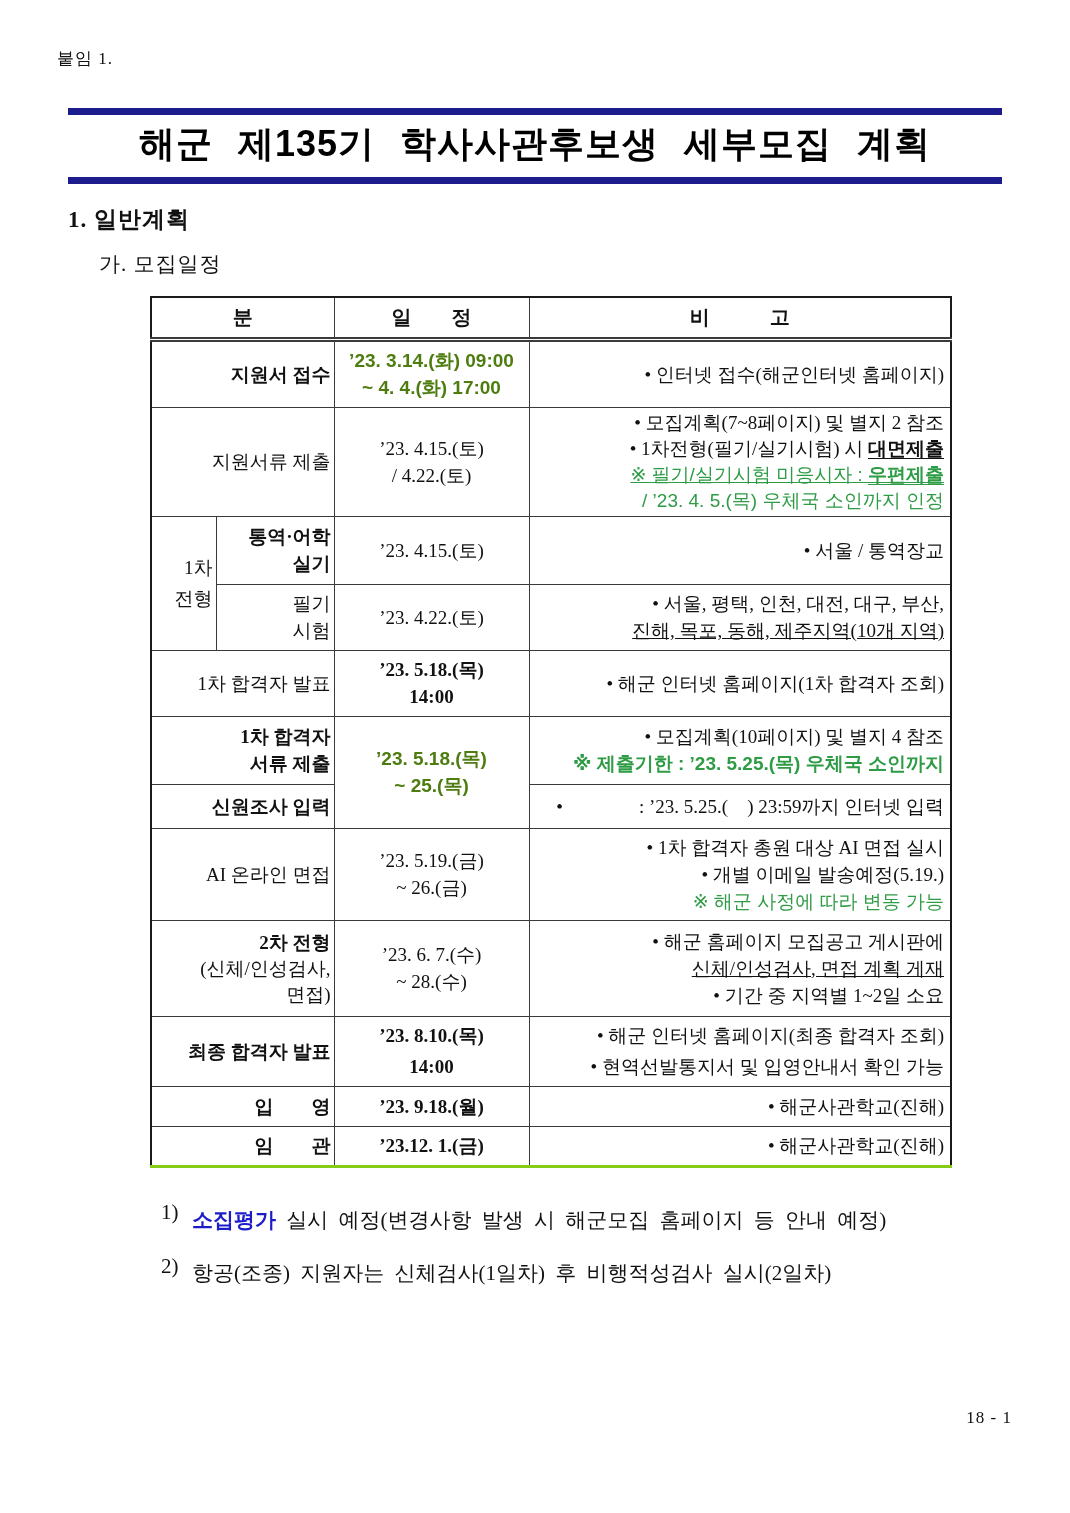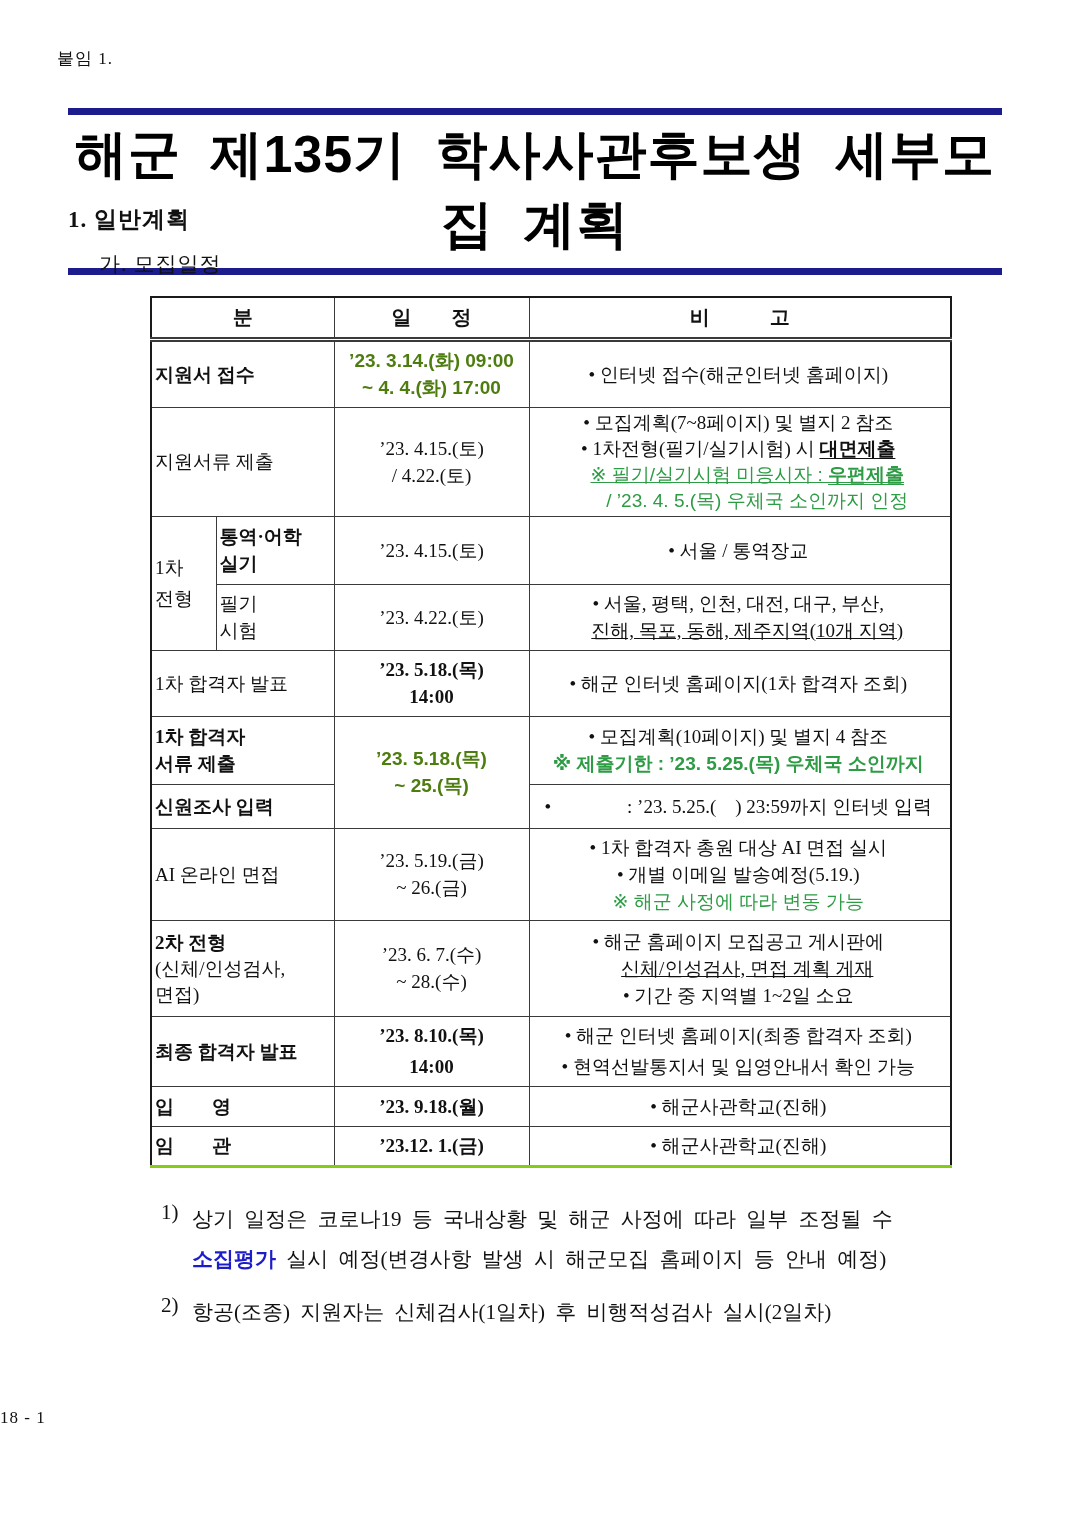--- a/index.html
+++ b/index.html
@@ -15,42 +15,42 @@
   .attachment { position:absolute; left:57px; top:47px; font-size:17px; letter-spacing:1px; }
 
   
   .banner {
     position:absolute; left:68px; top:108px; width:934px;
     border-top:7px solid #1c1c8c; border-bottom:7px solid #1c1c8c;
     text-align:center; padding:5px 0 8px 0;
   }
   .banner-title {
     font-family:"Liberation Sans","DejaVu Sans",sans-serif;
-    font-size:52px; font-weight:800; letter-spacing:1px; word-spacing:14px; color:#000;
+    font-size:36px; font-weight:800; letter-spacing:1px; word-spacing:14px; color:#000;
   }
 
   .section-heading { position:absolute; left:68px; top:204px; font-size:23px; font-weight:600; letter-spacing:1px; }
   .subsection-heading { position:absolute; left:99px; top:250px; font-size:21px; letter-spacing:1px; }
 
   
   .tblwrap { position:absolute; left:150px; top:296px; }
   table { border-collapse:collapse; table-layout:fixed; width:800px; border:2px solid #1a1a1a; }
   td { border:1px solid #3a3a3a; vertical-align:middle; padding:2px 3px; font-size:19px; line-height:27px; }
   col.c-g { width:65px; } col.c-s { width:118px; } col.c-d { width:195px; } col.c-r { width:422px; }
 
   .tr-hdr td { height:42px; border-bottom:5px double #3a3a3a; font-size:20px; font-weight:600; text-align:center; }
   .tr-r1 td { height:68px; } .tr-r2 td { height:108px; } .tr-r3 td { height:68px; }
   .tr-r4 td { height:66px; } .tr-r5 td { height:66px; } .tr-r6 td { height:68px; }
   .tr-r7 td { height:44px; } .tr-r8 td { height:92px; } .tr-r9 td { height:96px; }
   .tr-r10 td { height:70px; } .tr-r11 td { height:40px; } .tr-r12 td { height:40px; }
   .tr-r12 td { border-bottom:3px solid #84cc16; }
 
-  td.cat { text-align:left; }
+  td.cat { text-align:right; }
   td.date { text-align:center; }
-  td.rem { text-align:center; padding-right:6px; }
+  td.rem { text-align:right; padding-right:6px; }
 
   .bold { font-weight:700; }
   .sans { font-family:"Liberation Sans","DejaVu Sans",sans-serif; }
   .blue { color:#4d7c0f; }
   .green { color:#2e9b45; }
   .u { text-decoration:underline; text-underline-offset:3px; }
   .line { line-height:27px; }
   .line-tall { line-height:31px; }
   .ind1 { padding-left:18px;text-decoration:underline; }
   .ind2 { padding-left:38px; }
@@ -58,21 +58,21 @@
 
   
   .notes { position:absolute; left:161px; top:1200px; width:862px; font-size:21px; }
   .note { display:flex; }
   .note + .note { margin-top:14px; }
   .note-num { flex:none; width:31px; }
   .note-body { flex:1; }
   .nline { line-height:39px; word-spacing:5px; }
   .blue-strong { color:#1c1cc8; font-weight:700; font-family:"Liberation Sans","DejaVu Sans",sans-serif; }
 
-  .footer { position:absolute; left:0; top:1408px; width:1012px; text-align:left; font-size:17px; letter-spacing:1px; }
+  .footer { position:absolute; left:0; top:1408px; width:1012px; text-align:right; font-size:17px; letter-spacing:1px;padding-left:23px; }
 </style>
 </head>
 <body>
 
 <div id="page">
 
   <div class="attachment">붙임 1.</div>
 
   <div class="banner">
     <div class="banner-title">해군 제135기 학사사관후보생 세부모집 계획</div>
@@ -241,21 +241,20 @@
       </tr>
 
     </tbody>
       </table>
   </div>
 
   <div class="notes">
     <div class="note">
       <span class="note-num">1)</span>
       <div class="note-body">
-        <div class="nline">상기 일정은 코로나19 등 국내상황 및 해군 사정에 따라 일부 조정될 수</div>
         <div class="nline"><span class="blue-strong">소집평가</span><span> 실시 예정(변경사항 발생 시 해군모집 홈페이지 등 안내 예정)</span></div>
       </div>
     </div>
     <div class="note">
       <span class="note-num">2)</span>
       <div class="note-body">
         <div class="nline">항공(조종) 지원자는 신체검사(1일차) 후 비행적성검사 실시(2일차)</div>
       </div>
     </div>
   </div>

